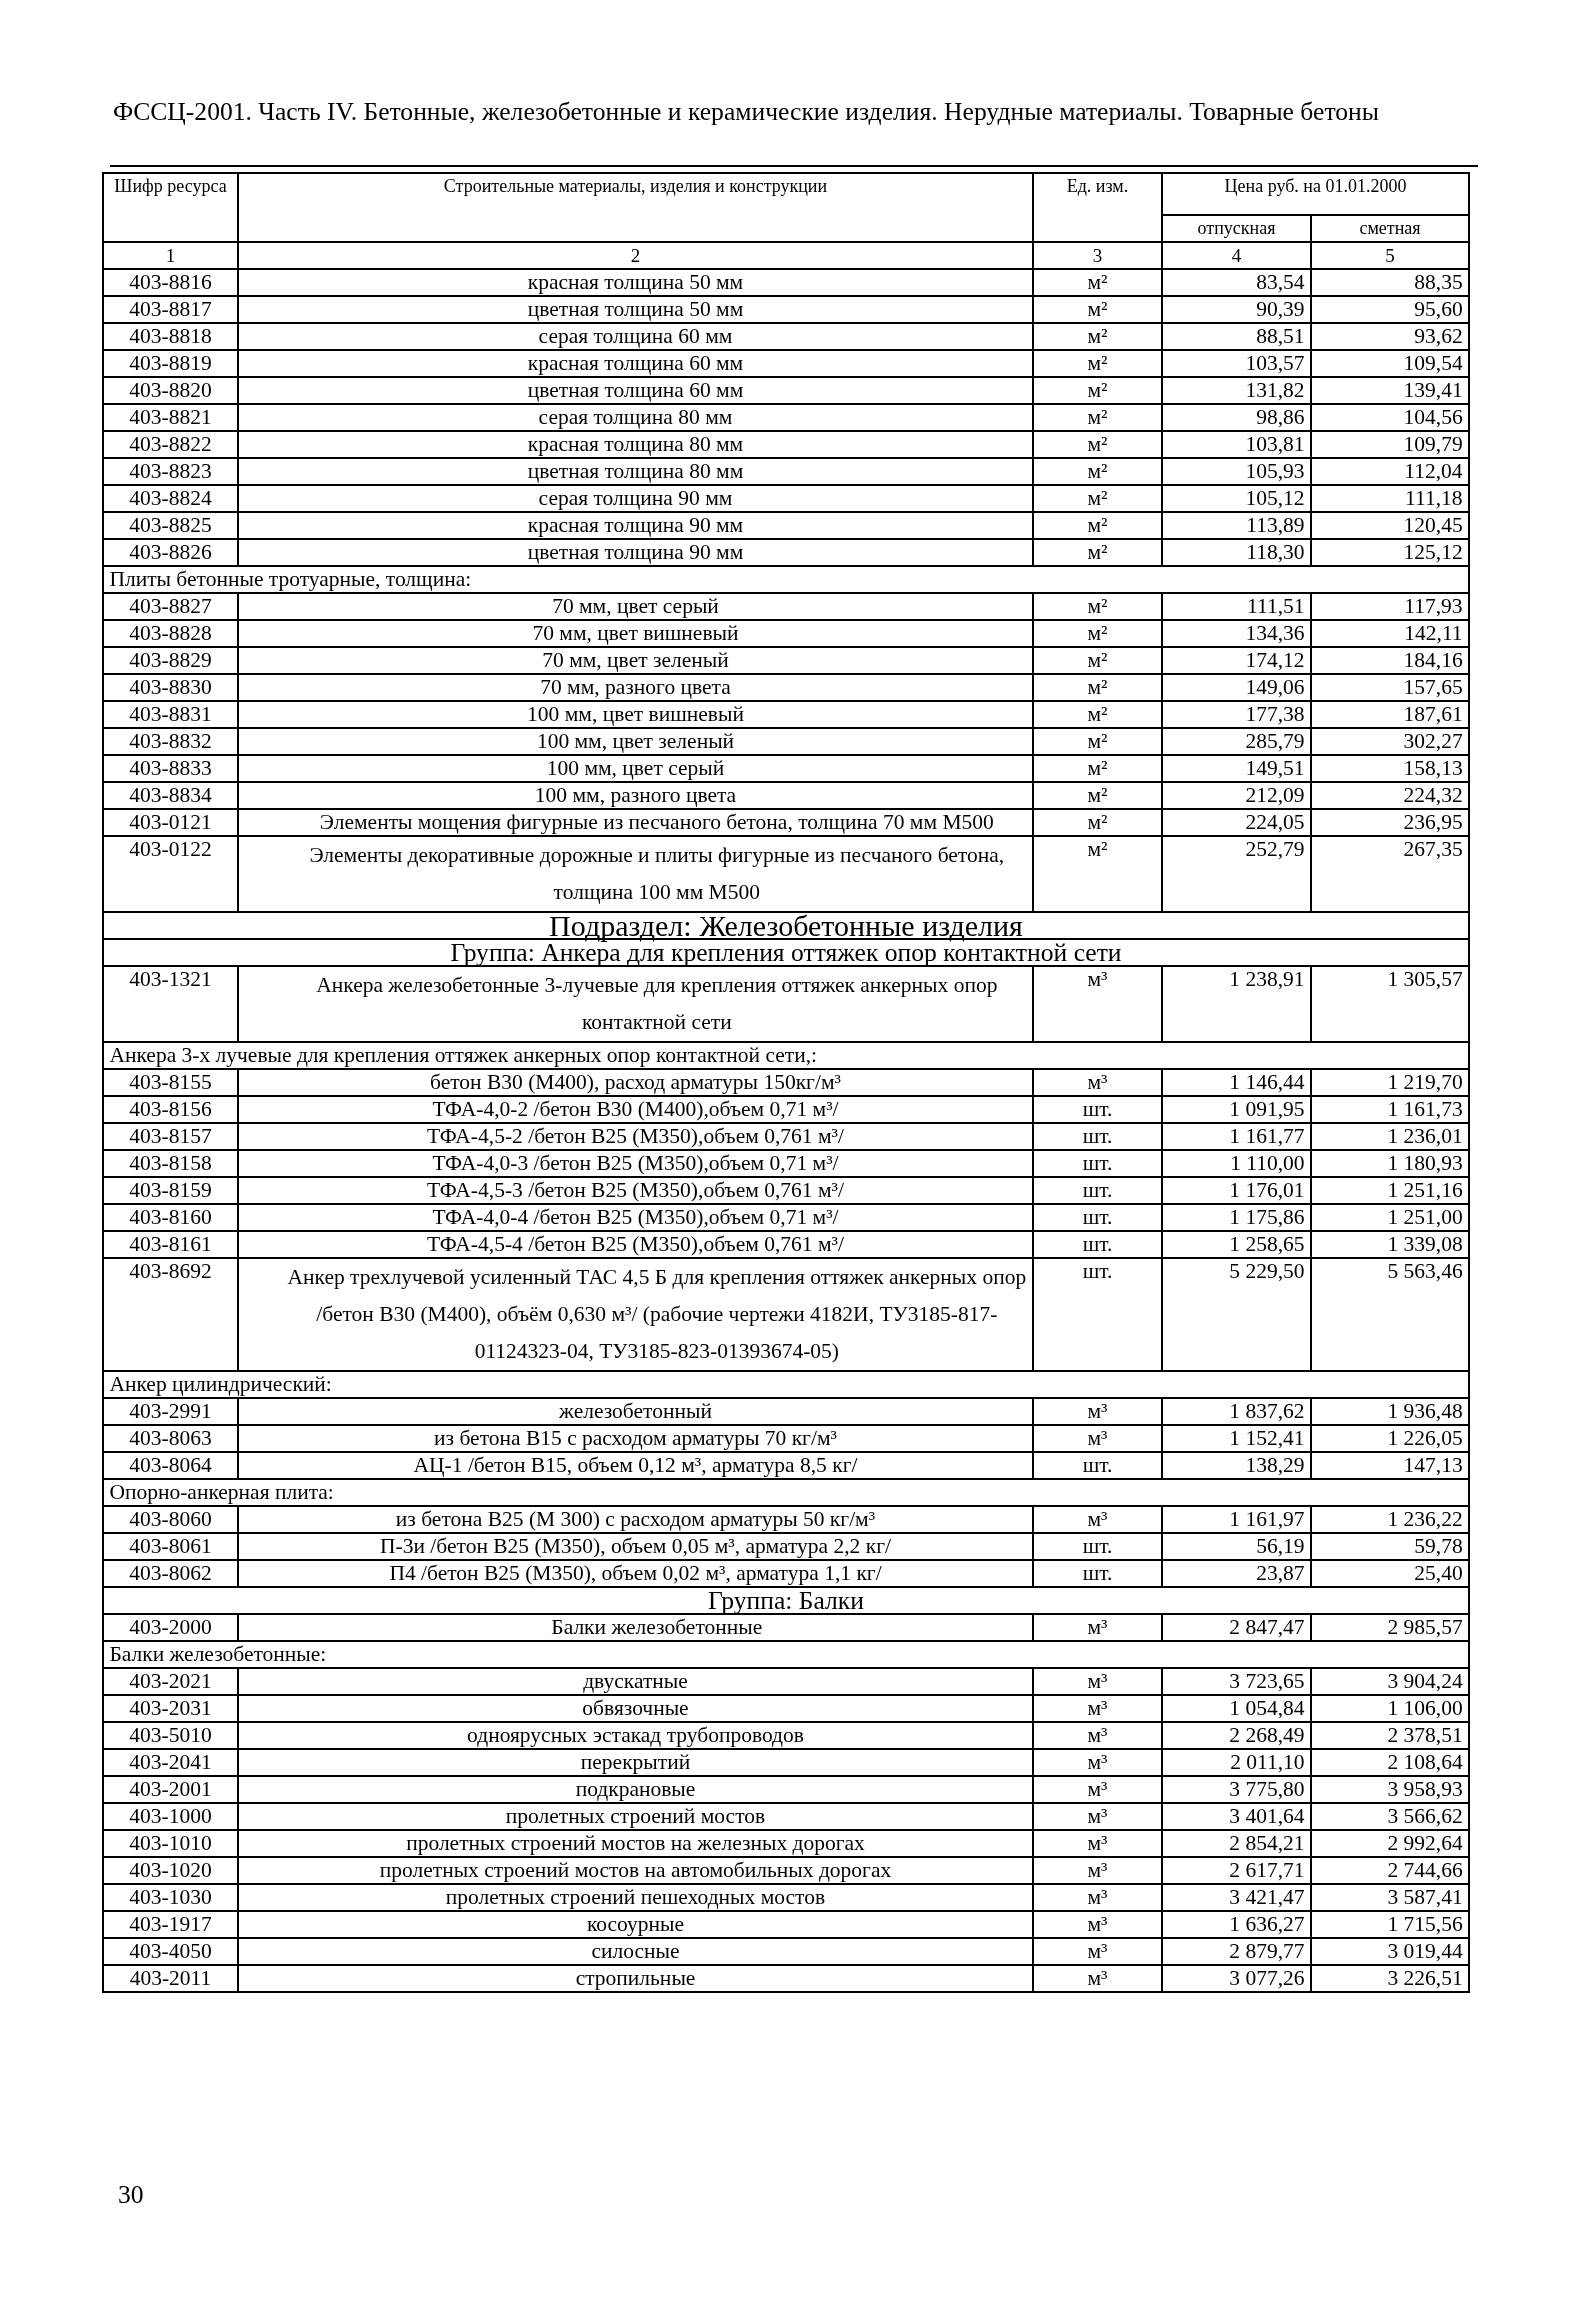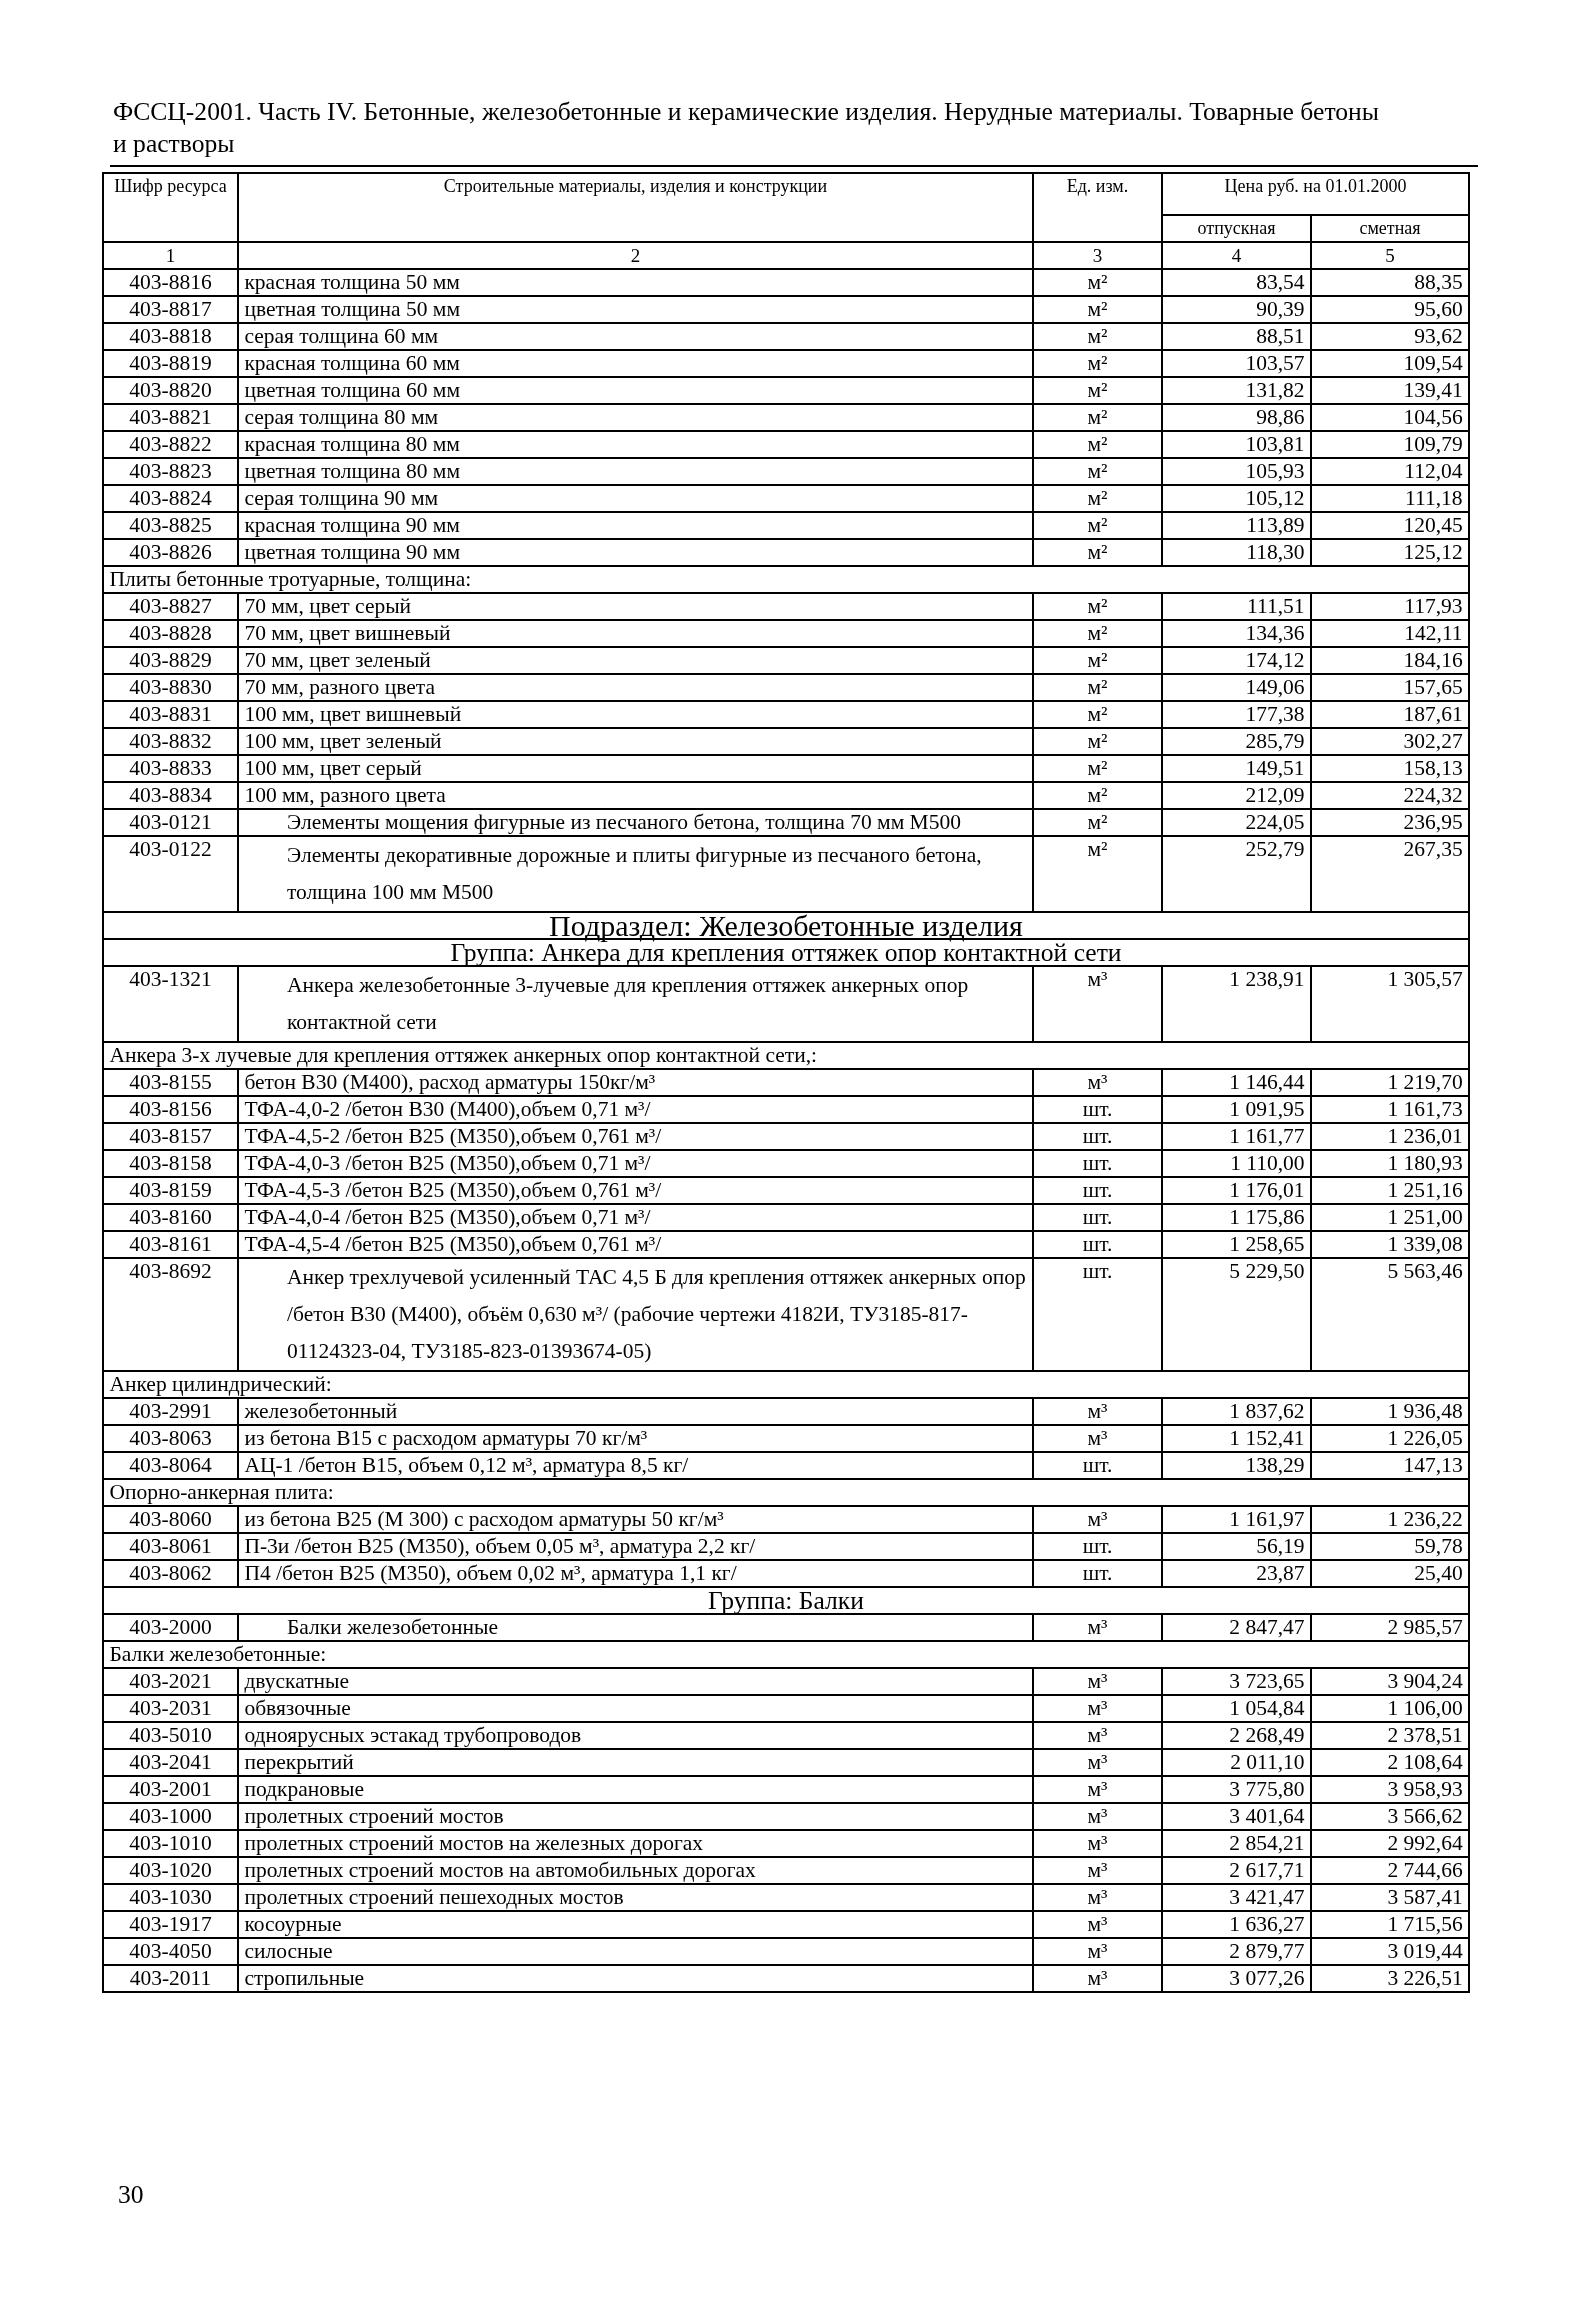--- a/index.html
+++ b/index.html
@@ -4,36 +4,35 @@
 <style>
   html, body { margin:0; padding:0; background:#ffffff; }
   body { width:1591px; height:2307px; position:relative; font-family:"Liberation Serif", serif; color:#000; }
   .title { position:absolute; left:113px; top:96px; width:1374px; font-size:25.6px; line-height:32px; }
   .title-rule { position:absolute; left:110px; top:165px; width:1368px; height:2px; background:#000; }
   table.price { position:absolute; left:102px; top:172px; width:1366px; border-collapse:collapse; table-layout:fixed; font-size:21.5px; }
   table.price td, table.price th { border:2px solid #000; padding:0 5.4px; height:25px; line-height:25px; vertical-align:top; font-weight:normal; }
   th.hdr { font-size:18px; line-height:20px; text-align:center; vertical-align:middle; }
   td.num-hdr { text-align:center; font-size:19px; height:23px; line-height:23px; }
   td.code { text-align:center; }
-  td.name { padding-left:54px; }
+  td.name { padding-left:54px;text-align:center; }
   td.name.lvl0 { padding-left:48px; }
   td.name.wrap { line-height:37px; }
   td.unit { text-align:center;font-family:Liberation Serif, serif; }
   td.price-val { text-align:right; padding-right:9.4px; }
   td.subhead { border-left:2px solid #000; border-right:2px solid #000; padding-left:149px; }
   td.section { text-align:center; font-weight:bold; font-size:30px; height:42px; line-height:42px; }
   td.group { text-align:center; font-weight:bold; font-size:25.6px; height:39px; line-height:39px; }
   .page-num { position:absolute; left:118px; top:2180px; font-size:25.6px; }
 </style>
 </head>
 <body>
 
 <div class="title">
   <div>ФССЦ-2001. Часть IV. Бетонные, железобетонные и керамические изделия. Нерудные материалы. Товарные бетоны</div>
-  <div>и растворы</div>
 </div>
 <div class="title-rule"></div>
 
 <table class="price">
   <colgroup>
     <col style="width:135px">
     <col style="width:795px">
     <col style="width:129px">
     <col style="width:149px">
     <col style="width:158px">

